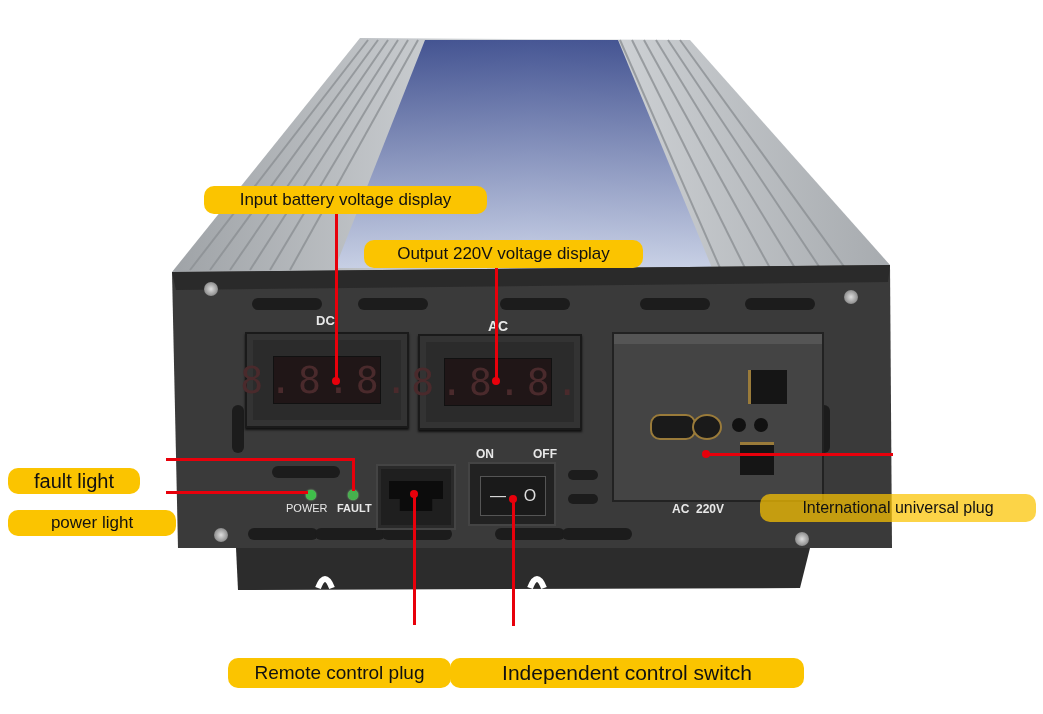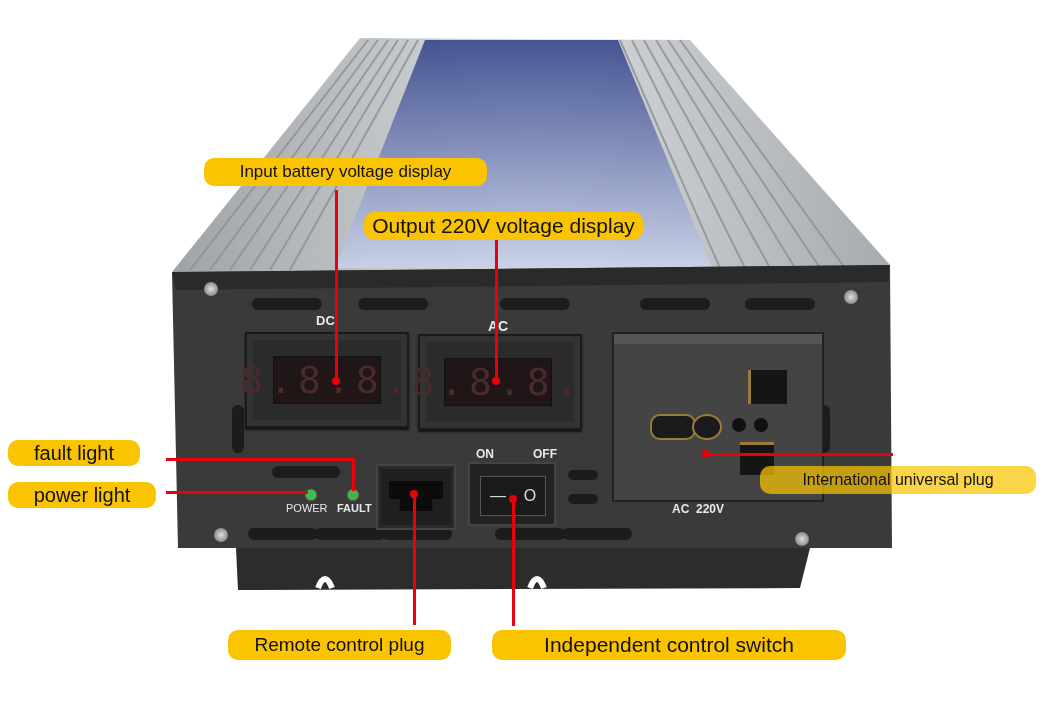--- a/index.html
+++ b/index.html
@@ -1,18 +1,18 @@
 <!DOCTYPE html>
 <html><head>
 <meta charset="utf-8">
 <style>
   html,body{margin:0;padding:0;background:#fff;}
   body{width:1043px;height:714px;position:relative;overflow:hidden;font-family:"Liberation Sans",sans-serif;}
   .abs{position:absolute;}
-  .callout{position:absolute;background:#fbc400;color:#111;border-radius:10px;font-family:"Liberation Sans",sans-serif;white-space:nowrap;display:flex;align-items:center;justify-content:center;}
+  .callout{position:absolute;background:#fbc400;color:#111;border-radius:10px;font-family:"Liberation Sans",sans-serif;white-space:nowrap;display:flex;align-items:center;justify-content:center;margin-top:28px;}
   .callout.semi{background:rgba(251,196,0,0.72);}
   .line{position:absolute;background:#e8000b;}
   .dot{position:absolute;width:8px;height:8px;border-radius:50%;background:#e8000b;}
   .slot{position:absolute;background:#1c1c1c;border-radius:9px;}
   .vslot{position:absolute;background:#1c1c1c;border-radius:7px;}
   .screw{position:absolute;width:14px;height:14px;border-radius:50%;background:radial-gradient(circle,#ddd 0,#999 60%,#555 100%);}
   .lcdframe{position:absolute;background:#2b2b2b;border:2px solid #1a1a1a;box-shadow:inset 0 0 0 6px #333, 0 2px 2px #111;}
   .lcd{position:absolute;background:#201617;border:1px solid #111;display:flex;align-items:center;justify-content:center;color:#4a2a2c;font-family:"DejaVu Sans Mono",monospace;font-size:38px;letter-spacing:6px;}
   .panel-label{position:absolute;color:#e8e8e8;font-weight:bold;font-family:"Liberation Sans",sans-serif;}
 </style>
@@ -132,18 +132,18 @@
 
 <div class="line" style="left:413px;top:493px;width:3px;height:132px"></div>
 <div class="dot" style="left:410px;top:490px"></div>
 <div class="line" style="left:512px;top:498px;width:3px;height:128px"></div>
 <div class="dot" style="left:509px;top:495px"></div>
 
 <div class="line" style="left:705px;top:453px;width:188px;height:3px"></div>
 <div class="dot" style="left:702px;top:450px"></div>
 
 <div class="callout" style="left:204px;top:158px;width:283px;height:28px;font-size:17px">Input battery voltage display</div>
-<div class="callout" style="left:364px;top:212px;width:279px;height:28px;font-size:21px">Output 220V voltage display</div>
+<div class="callout" style="left:364px;top:212px;width:279px;height:28px;font-size:17px">Output 220V voltage display</div>
 <div class="callout" style="left:8px;top:440px;width:132px;height:26px;font-size:20px">fault light</div>
-<div class="callout" style="left:8px;top:482px;width:148px;height:26px;font-size:20px">power light</div>
+<div class="callout" style="left:8px;top:482px;width:168px;height:26px;font-size:17px">power light</div>
 <div class="callout semi" style="left:760px;top:466px;width:276px;height:28px;font-size:16px">International universal plug</div>
 <div class="callout" style="left:228px;top:630px;width:223px;height:30px;font-size:19px">Remote control plug</div>
-<div class="callout" style="left:492px;top:630px;width:354px;height:30px;font-size:21px">Independent control switch</div>
+<div class="callout" style="left:450px;top:630px;width:354px;height:30px;font-size:21px">Independent control switch</div>
 
 </body></html>

